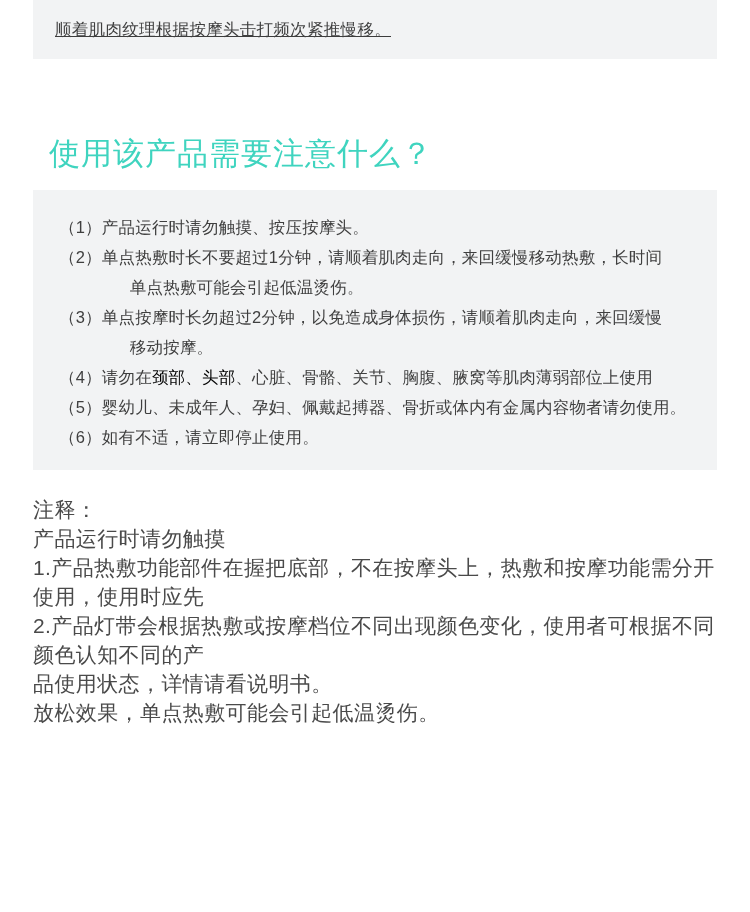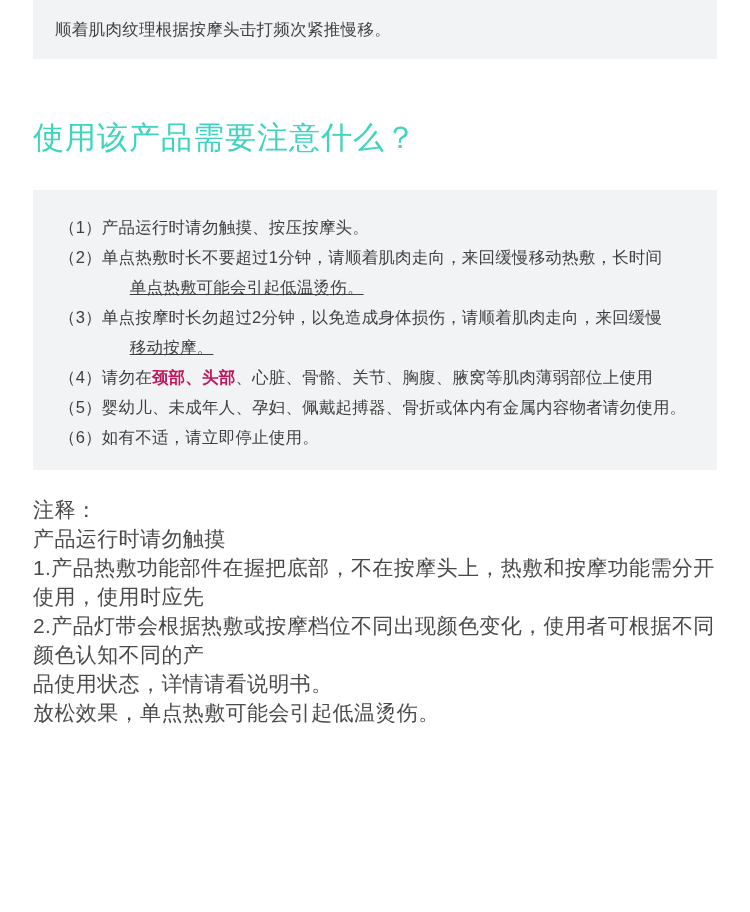--- a/index.html
+++ b/index.html
@@ -25,39 +25,40 @@
   
   .top-box {
     position: absolute;
     left: 33px;
     top: 0px;
     width: 684px;
     height: 59px;
     background: #f2f3f4;
     box-sizing: border-box;
     padding: 16px 22px 0 22px;
+    text-decoration: underline;
   }
   .top-box .line {
     font-size: 16.5px;
     line-height: 26px;
     color: #3f3f3f;
     letter-spacing: 0.3px;
   }
 
   
   .heading {
     position: absolute;
     left: 33px;
     top: 118px;
     font-size: 31px;
     line-height: 40px;
     color: #3fd4bf;
     letter-spacing: 1px;
     font-weight: normal;
-    margin: 0;
+    margin: 16px;
   }
 
   
   .card {
     position: absolute;
     left: 33px;
     top: 190px;
     width: 684px;
     height: 280px;
     background: #f2f3f4;
@@ -75,25 +76,23 @@
   .card-item .num {
     white-space: nowrap;
     flex: 0 0 auto;
   }
   .card-item .body {
     flex: 1 1 auto;
   }
   .card-item .body .indent2 {
     display: block;
     text-indent: 28px;
-    text-decoration: underline;
   }
   .hl {
-    color: #be185d;
-    font-weight: bold;
+    color: #000000;
   }
 
   
   .notes {
     position: absolute;
     left: 33px;
     top: 495px;
     width: 684px;
     font-size: 21px;
     line-height: 29px;

